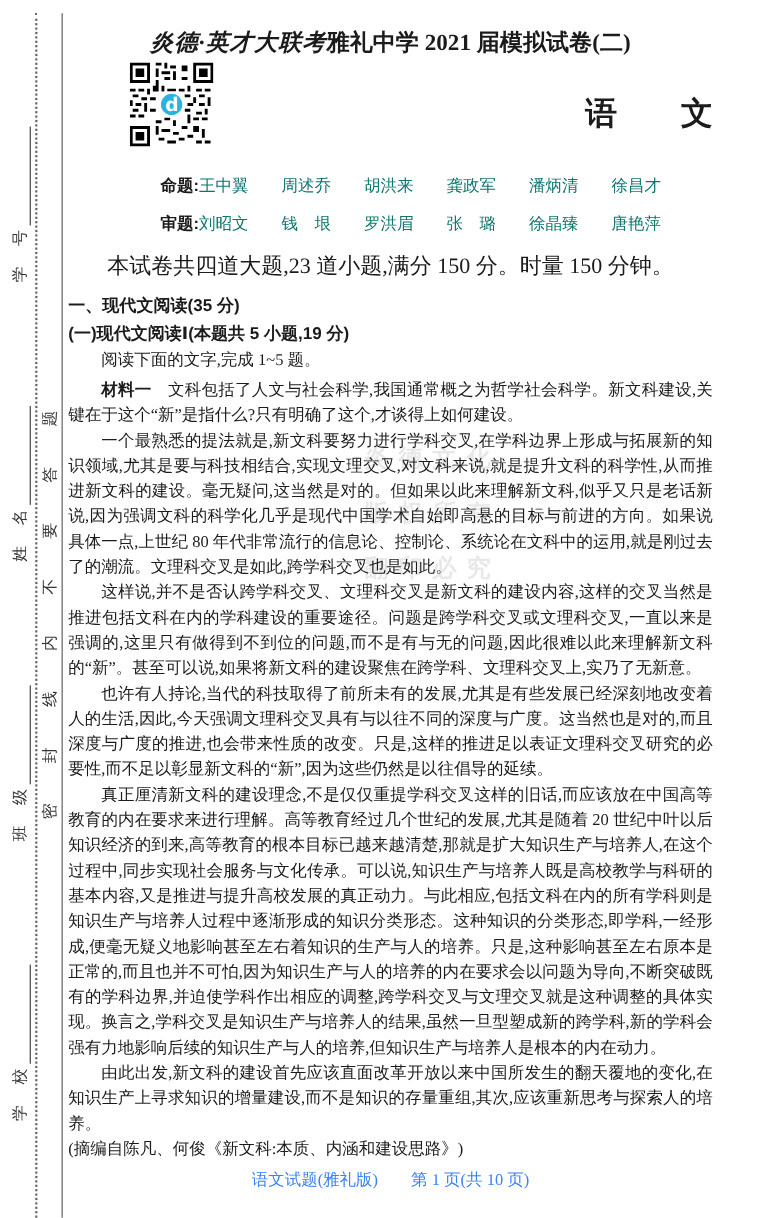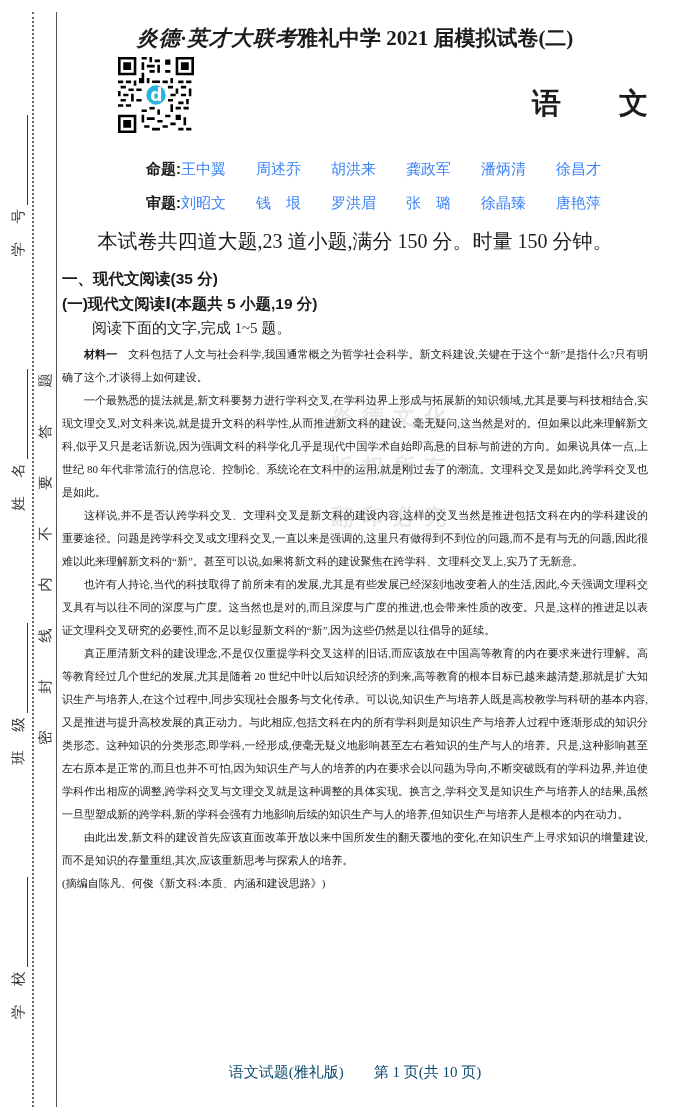--- a/index.html
+++ b/index.html
@@ -33,31 +33,31 @@
   
   .content{position:absolute;left:62px;top:0;width:586px;z-index:1;}
   .page-title{margin-top:24px;text-align:center;font-size:21px;font-weight:bold;white-space:nowrap;}
   .brush{font-weight:900;font-style:italic;letter-spacing:1px;}
   .title-rest{font-weight:600;}
   .qr{position:absolute;left:56px;top:56px;width:76px;height:78px;}
   .subject{margin-top:32px;text-align:right;font-size:29px;font-weight:bold;}
   .names-row{margin-top:36px;padding-left:84px;font-size:15px;white-space:nowrap;}
   .names-row + .names-row{margin-top:15px;}
   .names-label{font-weight:bold;font-family:"Liberation Sans","DejaVu Sans",sans-serif;font-size:15px;}
-  .names{color:#3b82f6;}
+  .names{color:#0f766e;}
   .exam-info{margin-top:15px;text-align:center;font-size:20px;}
   .sec{font-weight:bold;font-family:"Liberation Sans","DejaVu Sans",sans-serif;
     font-size:15.5px;margin-top:3px;line-height:22px;}
   .sec-first{margin-top:13px;}
   .instr{font-size:15px;line-height:22px;text-indent:2em;margin:2px 0 4px 0;}
-  .bodytext p{margin:0;font-size:11px;line-height:23px;text-indent:2em;
+  .bodytext p{margin:0;font-size:15px;line-height:23px;text-indent:2em;
     text-align:justify;text-justify:inter-ideograph;}
   .material-label{font-weight:bold;font-family:"Liberation Sans","DejaVu Sans",sans-serif;margin-right:1em;}
   .attribution{margin:1px 0 0 0;font-size:15px;line-height:23px;text-align:right;text-indent:0 !important;}
-  .page-footer{position:absolute;left:62px;top:1063px;width:586px;text-align:center;font-size:15px;color:#0c4a6e;}
+  .page-footer{position:absolute;left:62px;top:1063px;width:586px;text-align:center;font-size:15px;color:#3b82f6;}
 </style>
 </head>
 <body>
 
 <div class="watermark">
   <div>炎德文化</div>
   <div>版权所有</div>
   <div>翻印必究</div>
 </div>
 

